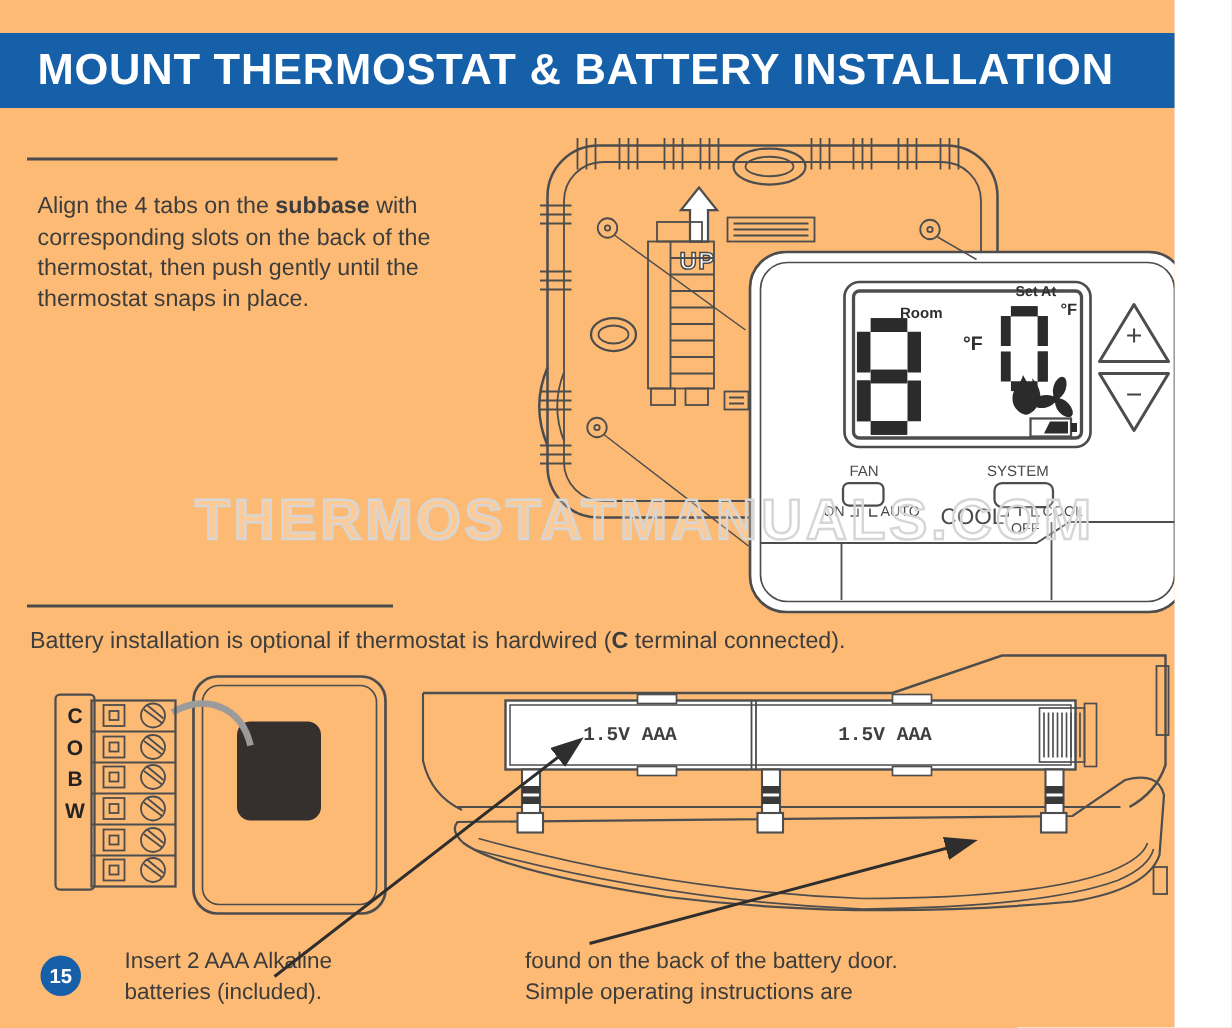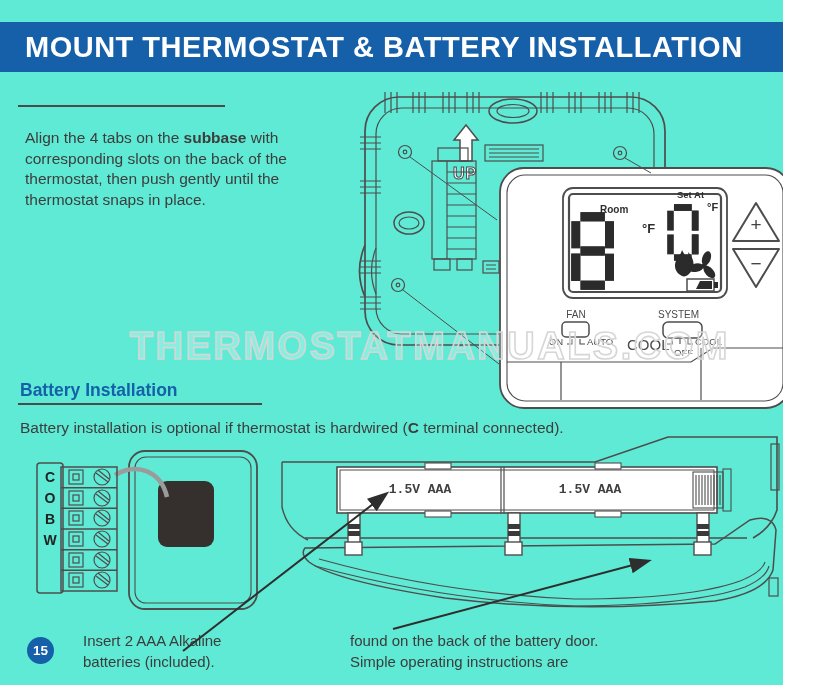--- a/index.html
+++ b/index.html
@@ -1,16 +1,16 @@
 <!DOCTYPE html>
 <html><head>
 <meta charset="utf-8">
 <style>
   html,body{margin:0;padding:0;background:#ffffff;}
-  .page{position:relative;width:783px;height:685px;background:#5eead4;overflow:hidden;
+  .page{position:relative;width:783px;height:685px;background:#fdba74;overflow:hidden;
         font-family:"Liberation Sans",sans-serif;color:#3a3a3a;}
   .header-bar{position:absolute;left:0;top:22px;width:821px;height:50px;background:#1560a8;
               display:flex;align-items:center;}
   .header-bar .title{color:#ffffff;font-weight:bold;font-size:29px;letter-spacing:.5px;
                      padding-left:25px;white-space:nowrap;}
   .sec-heading{position:absolute;color:#1560a8;font-weight:bold;font-size:17.5px;}
   .sec-rule{position:absolute;height:2px;background:#4a4a4a;}
   .body-text{position:absolute;font-size:15.5px;line-height:20.5px;color:#3d3d3d;}
   .illus{position:absolute;}
   .illus svg{position:absolute;left:0;top:0;}
@@ -190,21 +190,20 @@
     <span class="ov" style="left:303px;top:224px;width:48px;text-align:left;font-size:10px;color:#4a4a4a">SYSTEM</span>
     <span class="ov" style="left:272px;top:251px;width:37px;text-align:right;font-size:15px;color:#4a4a4a">COOL</span>
     <span class="ov" style="left:340px;top:251px;font-size:9.5px;color:#4a4a4a">COOL</span>
     <span class="ov" style="left:310px;top:262px;width:28px;text-align:right;font-size:9.5px;color:#4a4a4a">OFF</span>
   </div>
 
   <svg class="wm">
     <text x="130" y="41" font-size="38" font-weight="bold" letter-spacing="2.5" font-family="Liberation Sans, sans-serif" fill="#ffffff" fill-opacity="0.25" stroke="#d6d6d6" stroke-width="1.6">THERMOSTATMANUALS.COM</text>
   </svg>
 
-  <div class="sec-heading" style="left:20px;top:380px">Battery Installation</div>
   <div class="sec-rule" style="left:18px;top:403px;width:244px"></div>
 
   <div class="body-text" style="left:20px;top:418px;width:700px"><span>Battery installation is optional if thermostat is hardwired (</span><b>C</b><span> terminal connected).</span></div>
 
   <div class="illus" style="left:25px;top:445px;width:245px;height:175px">
     <svg width="245" height="175" viewBox="0 0 245 175" fill="none" stroke="#4d4d4d" stroke-width="1.4">
 
       <g>
         <rect x="104" y="6" width="128" height="158" rx="16" stroke-width="1.8"></rect>
         <rect x="110" y="12" width="116" height="146" rx="11" stroke-width="1.1"></rect>

